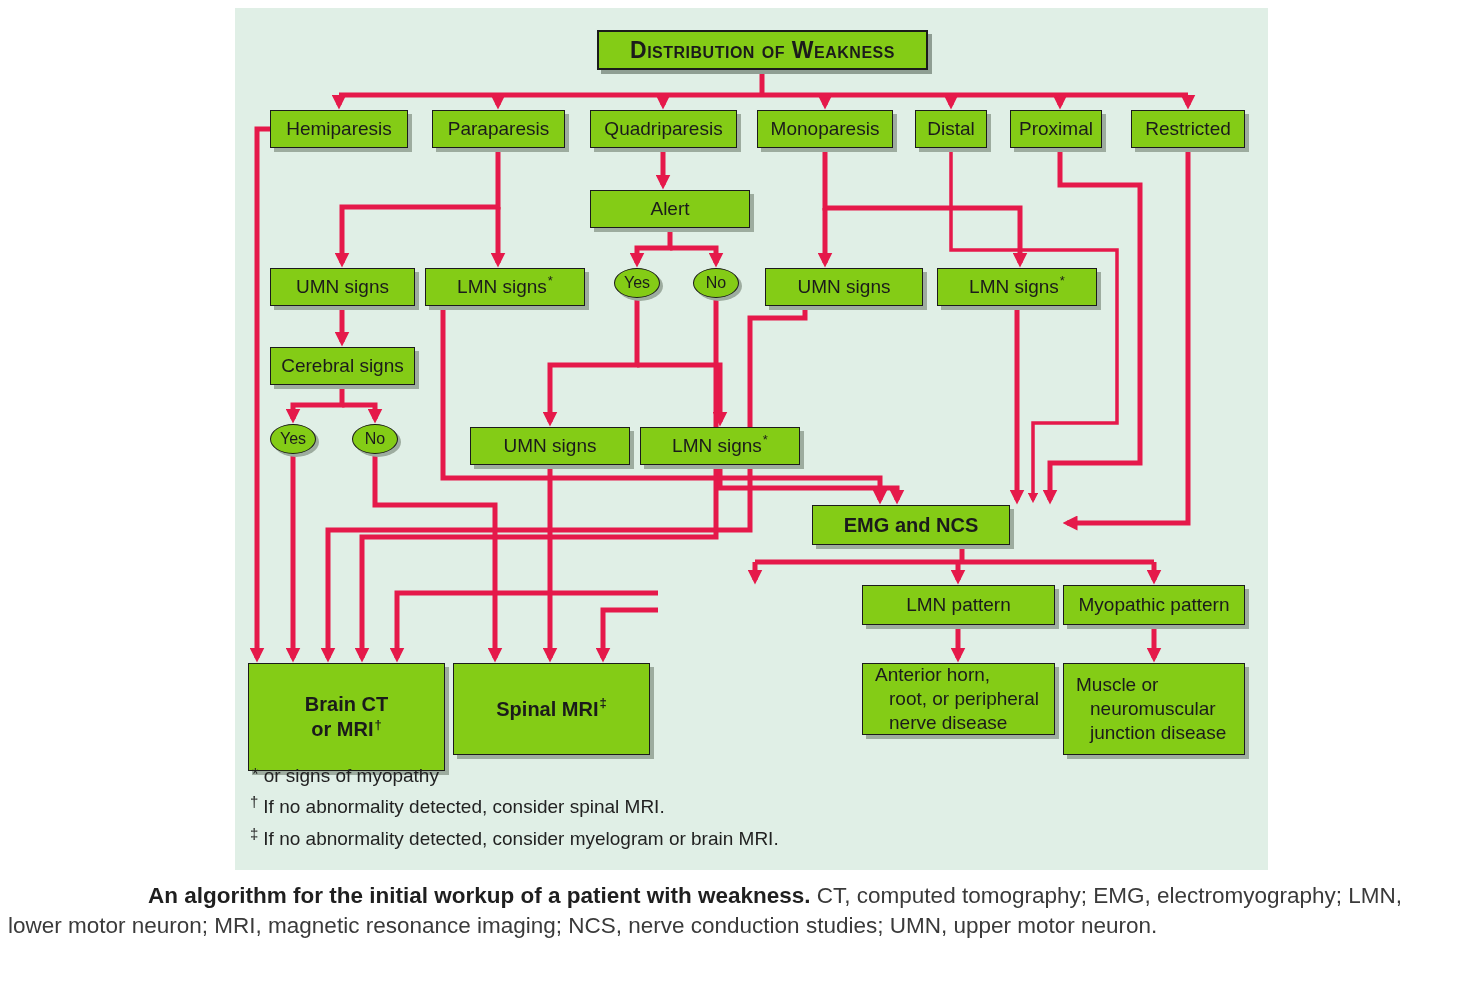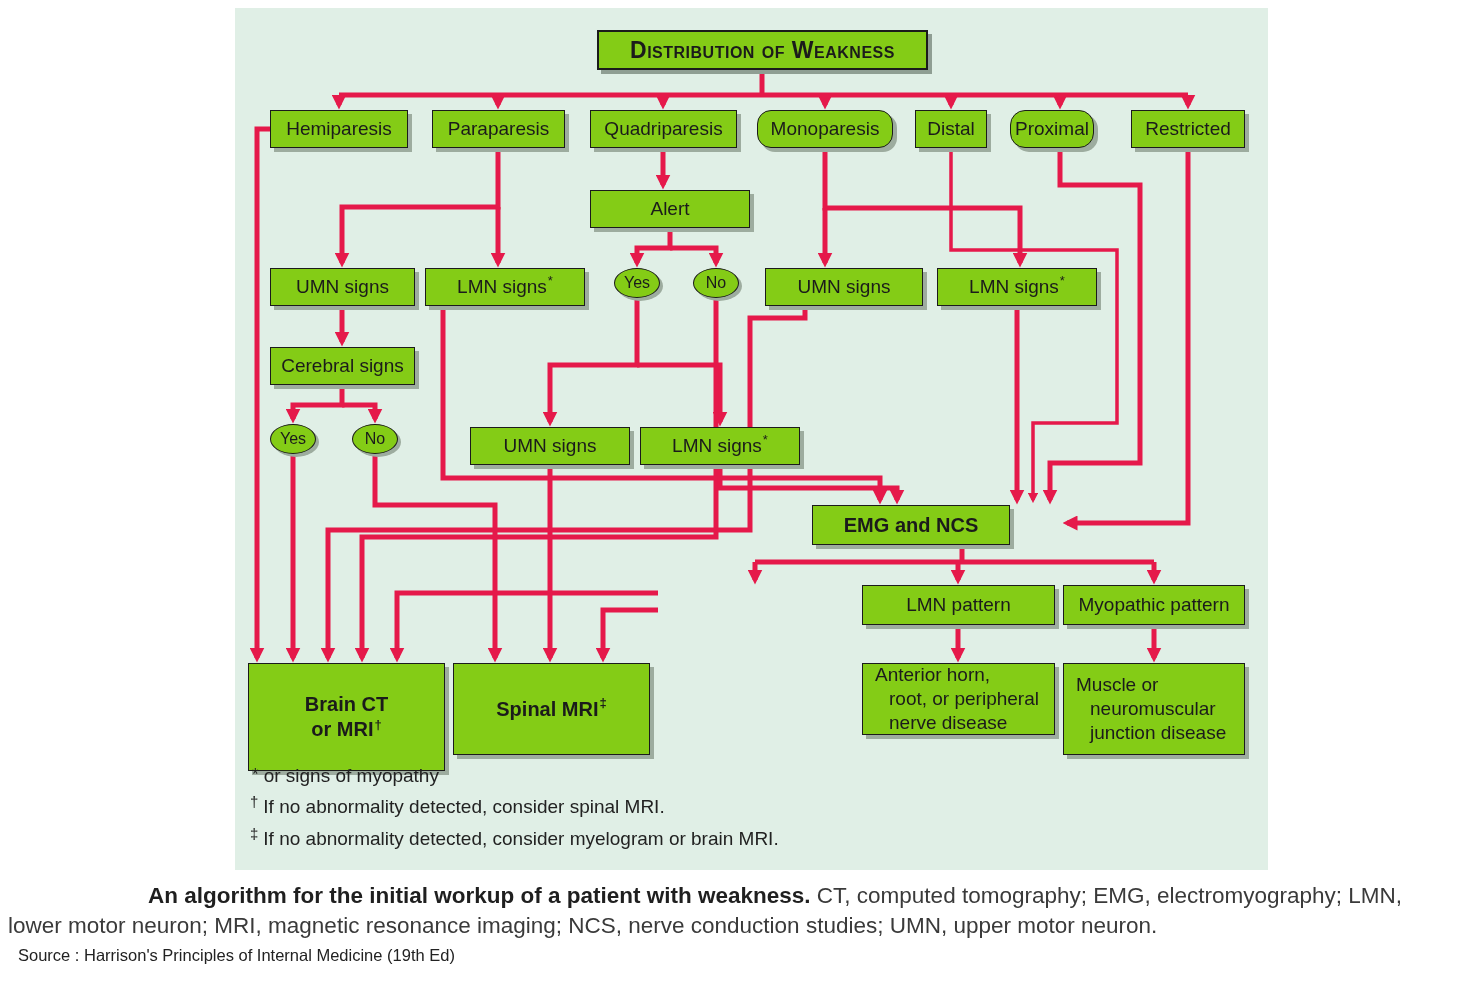--- a/index.html
+++ b/index.html
@@ -103,23 +103,23 @@
       <path d="M958,625 V658" marker-end="url(#ah)"></path>
       <path d="M1154,625 V658" marker-end="url(#ah)"></path>
     </g>
   </svg>
 
   <div class="node title-box" style="left:597px;top:30px;width:331px;height:40px;">Distribution of Weakness</div>
 
   <div class="node" style="left:270px;top:110px;width:138px;height:38px;">Hemiparesis</div>
   <div class="node" style="left:432px;top:110px;width:133px;height:38px;">Paraparesis</div>
   <div class="node" style="left:590px;top:110px;width:147px;height:38px;">Quadriparesis</div>
-  <div class="node" style="left:757px;top:110px;width:136px;height:38px;border-radius:14px;">Monoparesis</div>
+  <div class="node" style="left:757px;top:110px;width:136px;height:38px;">Monoparesis</div>
   <div class="node" style="left:915px;top:110px;width:72px;height:38px;">Distal</div>
-  <div class="node" style="left:1010px;top:110px;width:84px;height:38px;border-radius:15px;">Proximal</div>
+  <div class="node" style="left:1010px;top:110px;width:92px;height:38px;">Proximal</div>
   <div class="node" style="left:1131px;top:110px;width:114px;height:38px;">Restricted</div>
 
   <div class="node" style="left:590px;top:190px;width:160px;height:38px;">Alert</div>
   <div class="node oval" style="left:614px;top:268px;width:46px;height:30px;">Yes</div>
   <div class="node oval" style="left:693px;top:268px;width:46px;height:30px;">No</div>
 
   <div class="node" style="left:270px;top:268px;width:145px;height:38px;">UMN signs</div>
   <div class="node" style="left:425px;top:268px;width:160px;height:38px;">
     <span>LMN signs</span>
       <span class="sup">*</span>
@@ -172,14 +172,13 @@
   </div>
   <div class="fn" style="left:250px;top:828px;">
     <span class="sym">‡</span><span>If no abnormality detected, consider myelogram or brain MRI.</span>
   </div>
 
   <div class="cap" style="left:148px;top:883px;">
     <b>An algorithm for the initial workup of a patient with weakness.</b><span> CT, computed tomography; EMG, electromyography; LMN,</span>
   </div>
   <div class="cap" style="left:8px;top:913px;">lower motor neuron; MRI, magnetic resonance imaging; NCS, nerve conduction studies; UMN, upper motor neuron.</div>
 
-  <div class="src" style="left:18px;top:946px;">Source : Harrison's Principles of Internal Medicine (19th Ed)</div>
 </div>
 
 </body></html>

